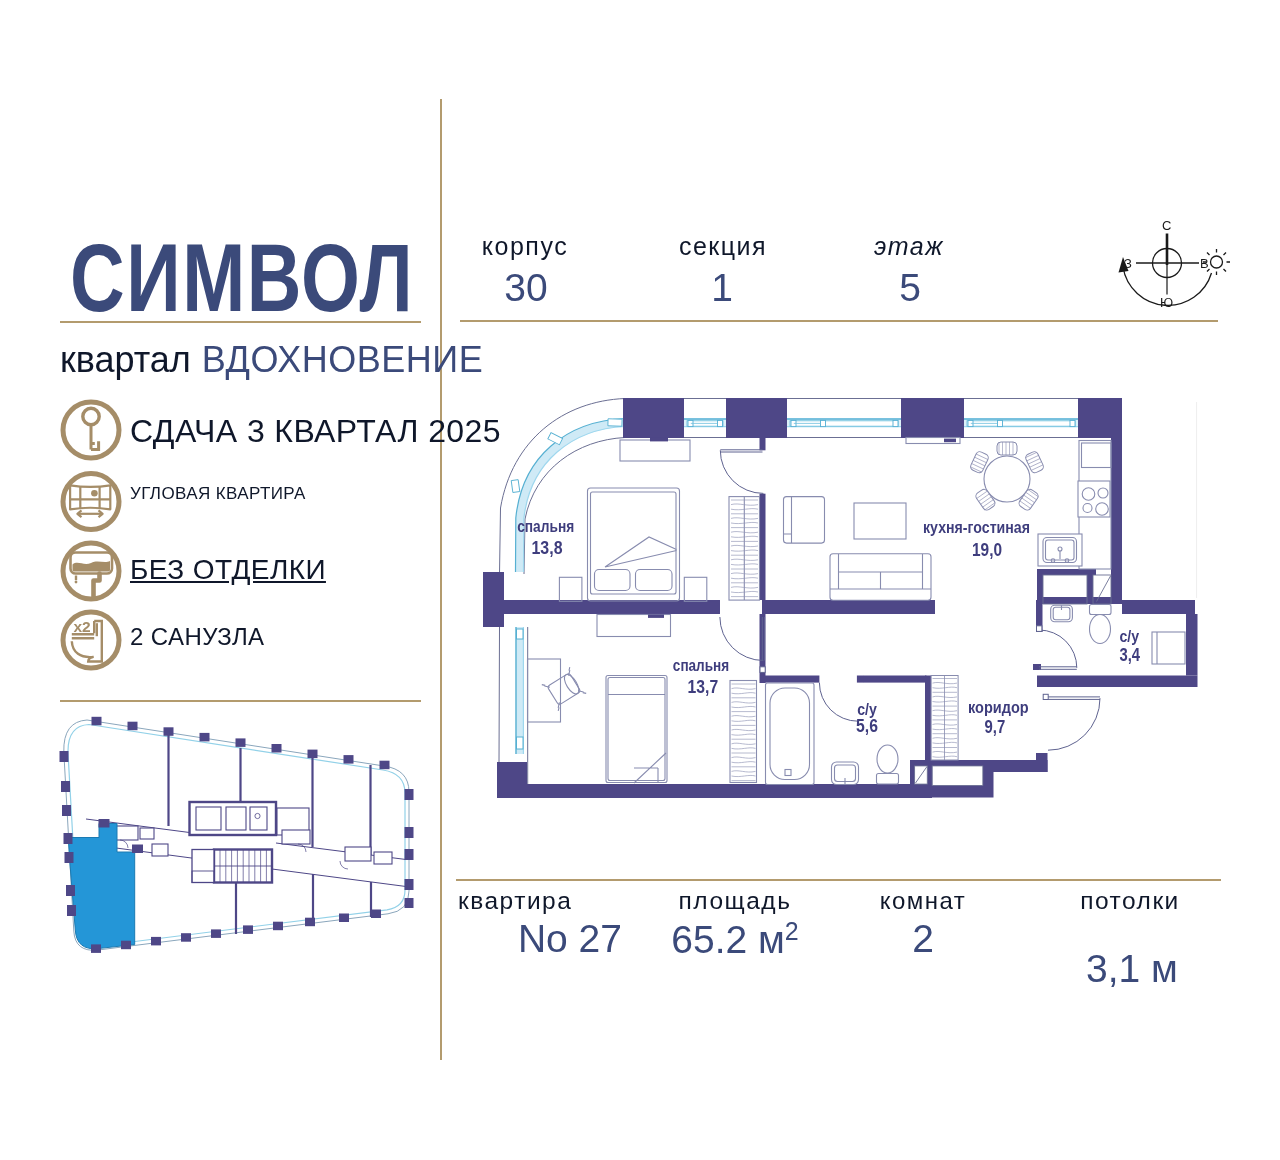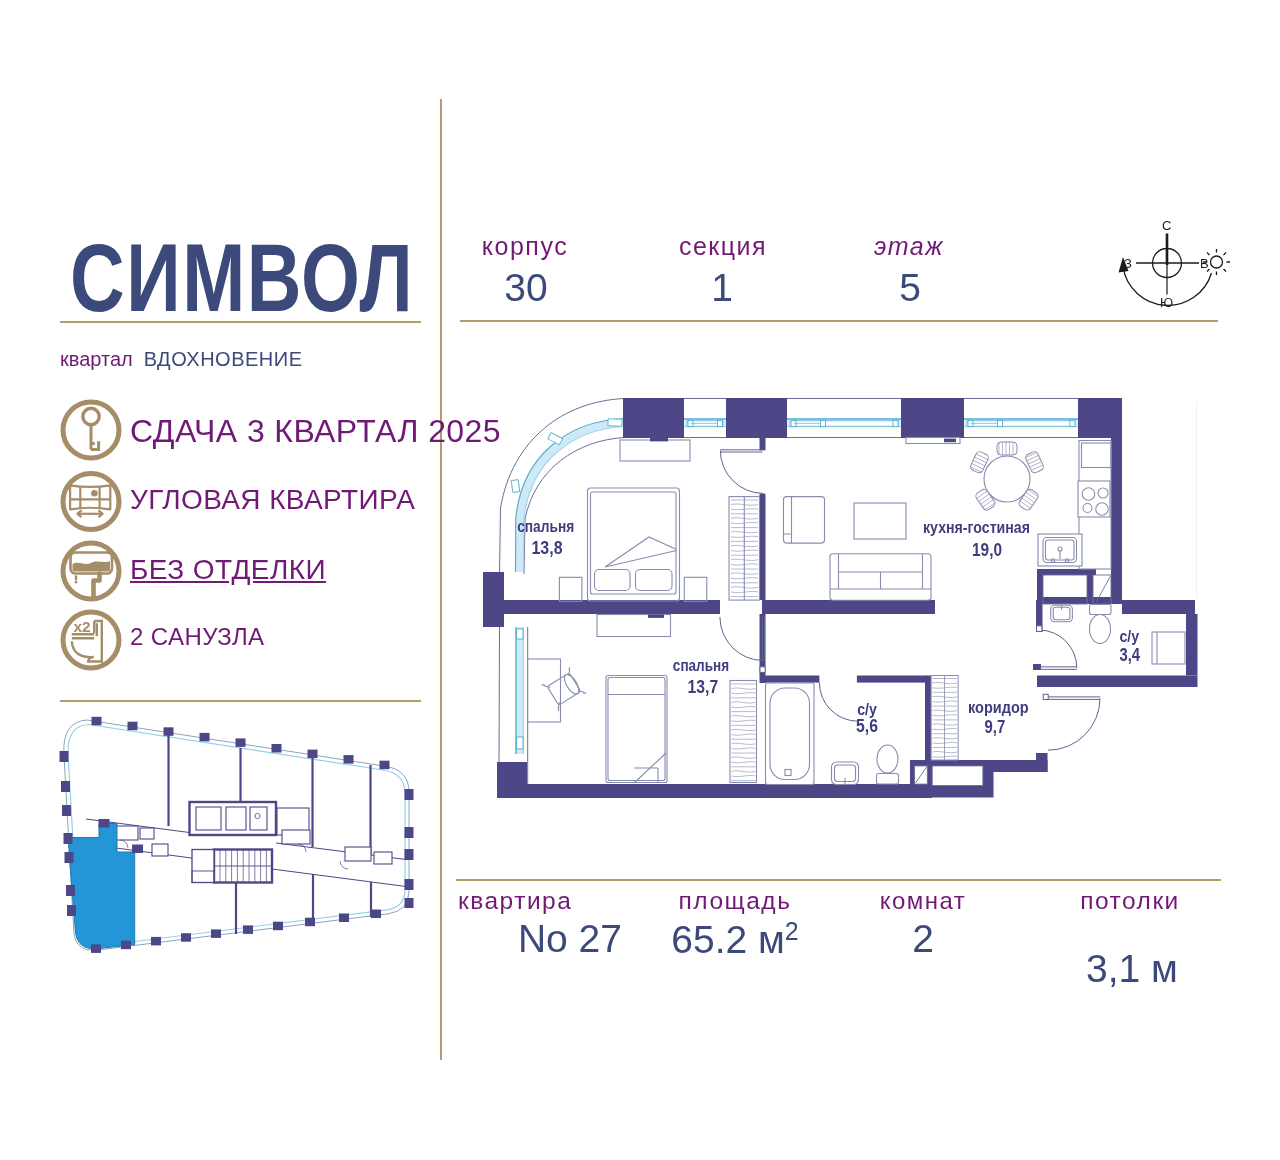--- a/index.html
+++ b/index.html
@@ -1,30 +1,30 @@
 <!DOCTYPE html>
 <html><head>
 <meta charset="utf-8">
 <style>
   html,body{margin:0;padding:0;}
   body{width:1280px;height:1160px;background:#ffffff;font-family:"Liberation Sans",sans-serif;position:relative;overflow:hidden;}
   .abs{position:absolute;}
-  .gold{color:#701a75;}
+  .gold{color:#0f172a;}
   .navy{color:#3b4a7a;}
 </style>
 </head>
 <body>
 
 <div class="abs" style="left:440px;top:99px;width:1.5px;height:961px;background:#b39b6e;"></div>
 
 <div class="abs navy" id="logo" style="left:70px;top:222px;width:440px;font-weight:bold;font-size:97px;letter-spacing:2px;transform:scaleX(0.78);transform-origin:left;white-space:nowrap;">СИМВОЛ</div>
 
 <div class="abs" style="left:60px;top:321px;width:361px;height:1.5px;background:#b39b6e;"></div>
 
-<div class="abs" style="left:60px;top:339px;font-size:20px;white-space:nowrap;margin-top:9px;"><span class="gold">квартал</span><span style="display:inline-block;width:11px;"></span><span class="navy" style="letter-spacing:0.5px;">ВДОХНОВЕНИЕ</span></div>
+<div class="abs" style="left:60px;top:339px;font-size:36px;white-space:nowrap;"><span class="gold">квартал</span><span style="display:inline-block;width:11px;"></span><span class="navy" style="letter-spacing:0.5px;">ВДОХНОВЕНИЕ</span></div>
 
 <svg class="abs" style="left:40px;top:385px;" width="400" height="300" viewBox="40 385 400 300" fill="none">
 
   <g stroke="#a58d68" fill="none">
     <circle cx="91" cy="430" r="28" stroke-width="5"></circle>
     <circle cx="91" cy="416.5" r="8.2" stroke-width="3.4"></circle>
     <path d="M91 424.7 V449.5 M91 449.5 H98.6 V441.3 M91 443.6 H94.8" stroke-width="3"></path>
   </g>
 
   <g stroke="#a58d68" fill="none" stroke-width="2.2" stroke-linejoin="round">
@@ -52,21 +52,21 @@
     <path d="M94.2 621 H101.8 V661.5 H88.2 C88.3 659.2 89.8 657.4 93.5 656.9"></path>
     <path d="M94.2 621 V633.2"></path>
     <path d="M96.8 623.2 V636.2"></path>
     <path d="M71.8 634.3 H94.2 M71.8 638.2 H94.2"></path>
     <path d="M71.8 641.3 C72.3 652.5 80.5 658.3 93.5 656.9"></path>
   </g>
 </svg>
 
 <div class="abs gold" style="left:130px;top:413px;font-size:32px;letter-spacing:0.4px;">СДАЧА 3 КВАРТАЛ 2025</div>
 
-<div class="abs gold" style="left:130px;top:484px;font-size:28px;letter-spacing:0.4px;">УГЛОВАЯ КВАРТИРА</div>
+<div class="abs gold" style="left:130px;top:484px;font-size:17px;letter-spacing:0.4px;">УГЛОВАЯ КВАРТИРА</div>
 
 <div class="abs gold" style="left:130px;top:554px;font-size:28px;letter-spacing:0.4px;text-decoration:underline;">БЕЗ ОТДЕЛКИ</div>
 
 <div class="abs gold" style="left:130px;top:623px;font-size:24px;letter-spacing:0.4px;">2 САНУЗЛА</div>
 
 <div class="abs" style="left:60px;top:700px;width:361px;height:1.5px;background:#b39b6e;"></div>
 
 <svg class="abs" style="left:50px;top:712px;" width="380" height="248" viewBox="50 712 380 248" fill="none">
 
 <path d="M87 720 L384 766 Q409 769.5 409 792 L409 891 Q409 911 388 913.8 L98 950 Q75 952.5 73.8 931 L63.8 752 Q63 721.5 87 720 Z" stroke="#8aa6bc" stroke-width="1"></path>

